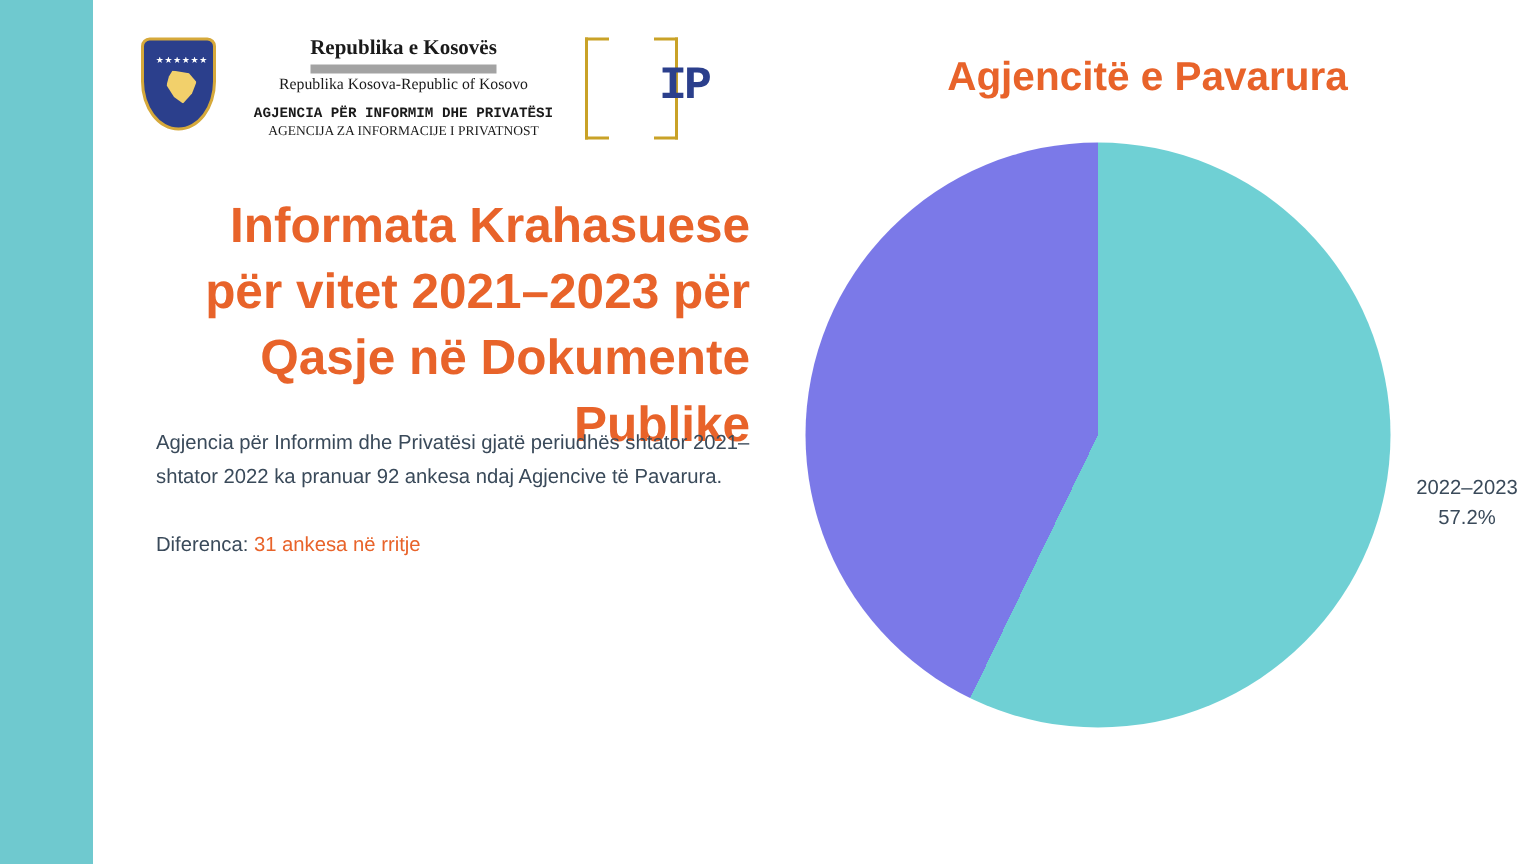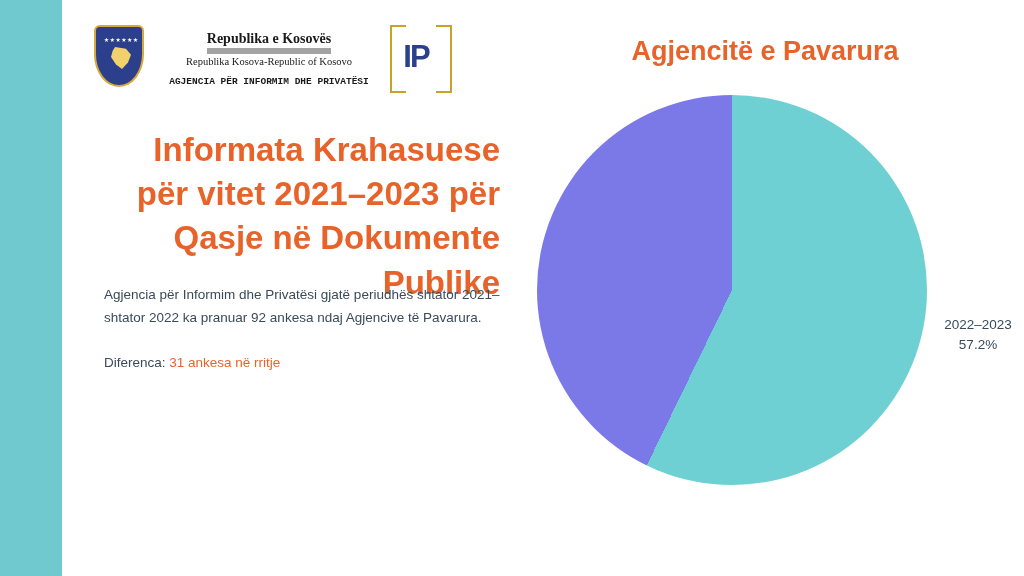--- a/index.html
+++ b/index.html
@@ -147,25 +147,26 @@
   }
   .ip-logo .ip-text {
     position: absolute;
     left: 0;
     top: 0;
     width: 52px;
     height: 64px;
     display: flex;
     align-items: center;
     justify-content: center;
-    font-family: Liberation Sans, sans-serif;
+    font-family: Liberation Mono, monospace;
     font-weight: bold;
     font-size: 31px;
     color: #2b3f8c;
     letter-spacing: -2px;
+    padding-left: 40px;
   }
   
   .left-title {
     position: absolute;
     left: 100px;
     top: 128px;
     width: 400px;
     font-size: 33px;
     font-weight: bold;
     color: #e8632a;
@@ -260,20 +261,21 @@
             <span></span>
             <span></span>
         </div>
         <div class="shield-map"></div>
       </div>
     </div>
     <div class="header-text">
       <div class="line1">Republika e Kosovës</div>
       <div class="line2">Republika Kosova-Republic of Kosovo</div>
       <div class="line3">AGJENCIA PËR INFORMIM DHE PRIVATËSI</div>
+      <div class="line4">AGENCIJA ZA INFORMACIJE I PRIVATNOST</div>
     </div>
     <div class="ip-logo">
       <div class="bracket-l"></div>
       <div class="bracket-r"></div>
       <div class="ip-text">IP</div>
     </div>
   </div>
 
   <div class="left-title">Informata Krahasuese për vitet 2021–2023 për Qasje në Dokumente Publike</div>
 

